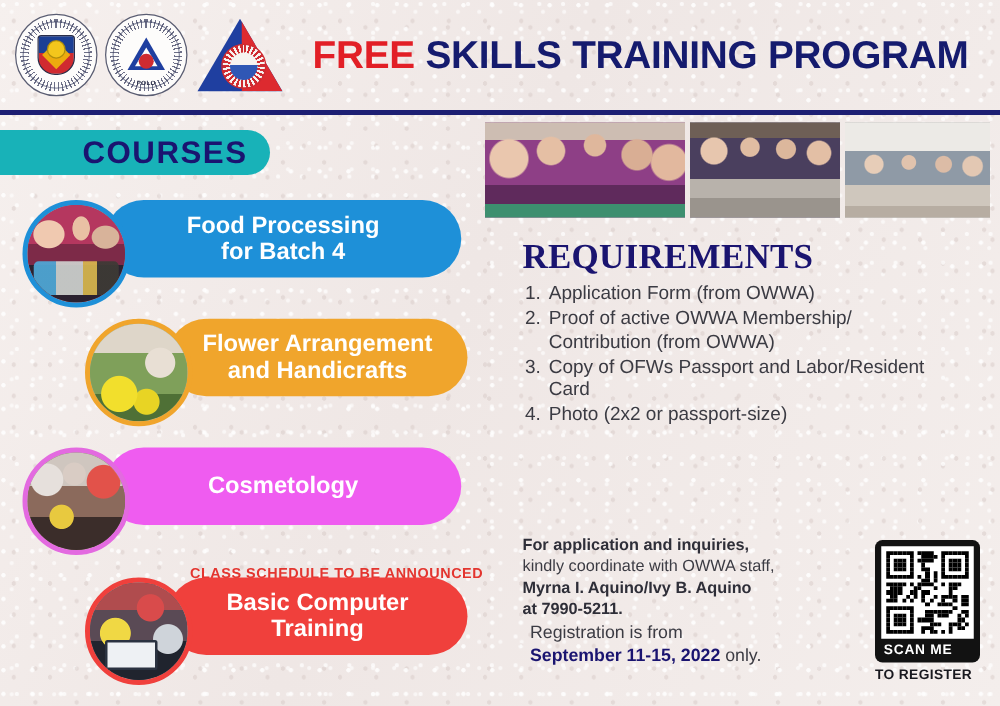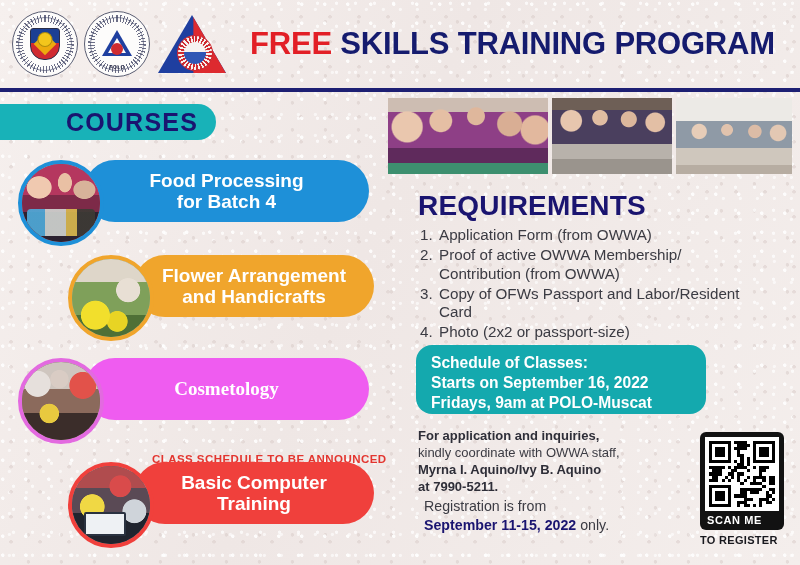--- a/index.html
+++ b/index.html
@@ -230,21 +230,21 @@
       radial-gradient(circle at 20% 44%, #e7cdb8 0 7%, transparent 8%),
       radial-gradient(circle at 44% 42%, #e1c3ad 0 7%, transparent 8%),
       radial-gradient(circle at 68% 44%, #dcbca6 0 7%, transparent 8%),
       radial-gradient(circle at 88% 46%, #e3c8b3 0 7%, transparent 8%),
       linear-gradient(180deg,#eceae6 0 30%, #8f9aa6 30% 66%, #cfc7bd 66% 88%, #b7ada2 88% 100%),
       #a6a8a6;
   }
 
   #req-title {
     position: absolute; left: 418px; top: 190px;
-    font-size: 28px; font-weight: bold; color: #1a1470; letter-spacing: .2px;
+    font-size: 28px; font-weight: bold; color: #1a1470; letter-spacing: .2px; font-family: Liberation Serif, serif;
   }
   #req-list {
     position: absolute; left: 420px; top: 226px; width: 330px;
     font-size: 15.2px; color: #3b3b43; line-height: 1.24;
   }
   #req-list li { display: flex; margin-bottom: 1px; }
   #req-list .num { width: 19px; flex: none; }
 
   #schedule-box {
     position: absolute; left: 416px; top: 345px; width: 290px; height: 69px;
@@ -348,21 +348,21 @@
         <div>Flower Arrangement</div>
         <div>and Handicrafts</div>
       </div>
     </div>
   </div>
 
   <div class="course" style="left:18px; top:358px;">
     <div class="course-thumb" style="left:0; top:0; border:4px solid #e36ae0;">
       <div class="ph cosme"></div>
     </div>
-    <div class="course-pill" style="margin-left:66px; width:285px; background:#ef5cf0;font-family:Liberation Serif, serif;">
+    <div class="course-pill" style="margin-left:66px; width:285px; background:#ef5cf0;">
       <div>
         <div>Cosmetology</div>
       </div>
     </div>
   </div>
 
   <div class="ann-label" style="left:152px; top:453px;">CLASS SCHEDULE TO BE ANNOUNCED</div>
   <div class="course" style="left:68px; top:462px;">
     <div class="course-thumb" style="left:0; top:0; border:4px solid #f0403c;">
       <div class="ph computer"></div>
@@ -395,25 +395,20 @@
     <li>
       <span class="num">3.</span>
       <span>Copy of OFWs Passport and Labor/Resident Card</span>
     </li>
     <li>
       <span class="num">4.</span>
       <span>Photo (2x2 or passport-size)</span>
     </li>
   </ol>
 
-  <div id="schedule-box">
-    <div>Schedule of Classes:</div>
-    <div>Starts on September 16, 2022</div>
-    <div>Fridays, 9am at POLO-Muscat</div>
-  </div>
 
   <div id="contact">
     <div class="b">For application and inquiries,</div>
     <div>kindly coordinate with OWWA staff,</div>
     <div class="b">Myrna I. Aquino/Ivy B. Aquino</div>
     <div class="b">at 7990-5211.</div>
   </div>
 
   <div id="registration">
     <div>Registration is from</div>

